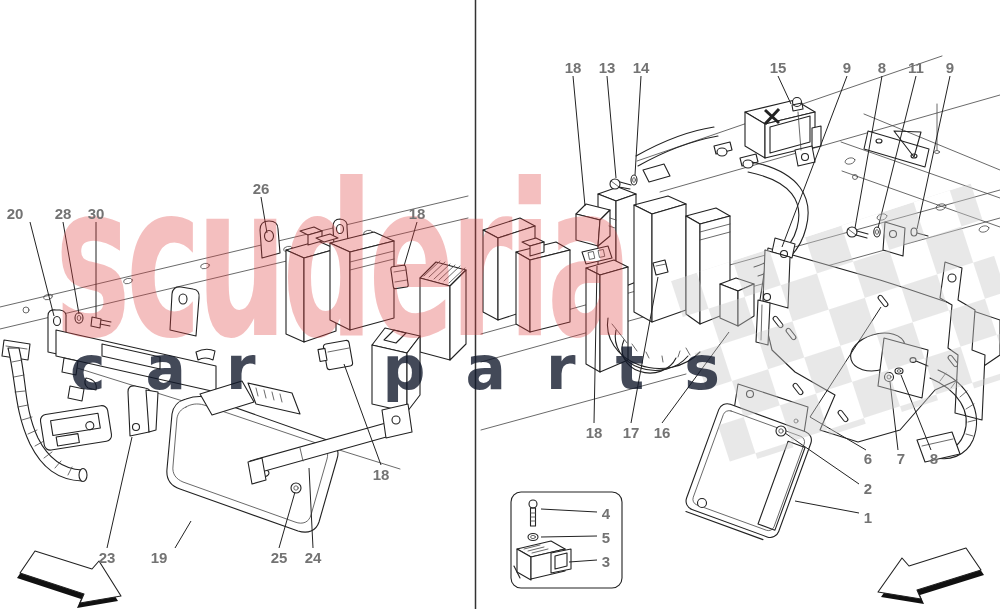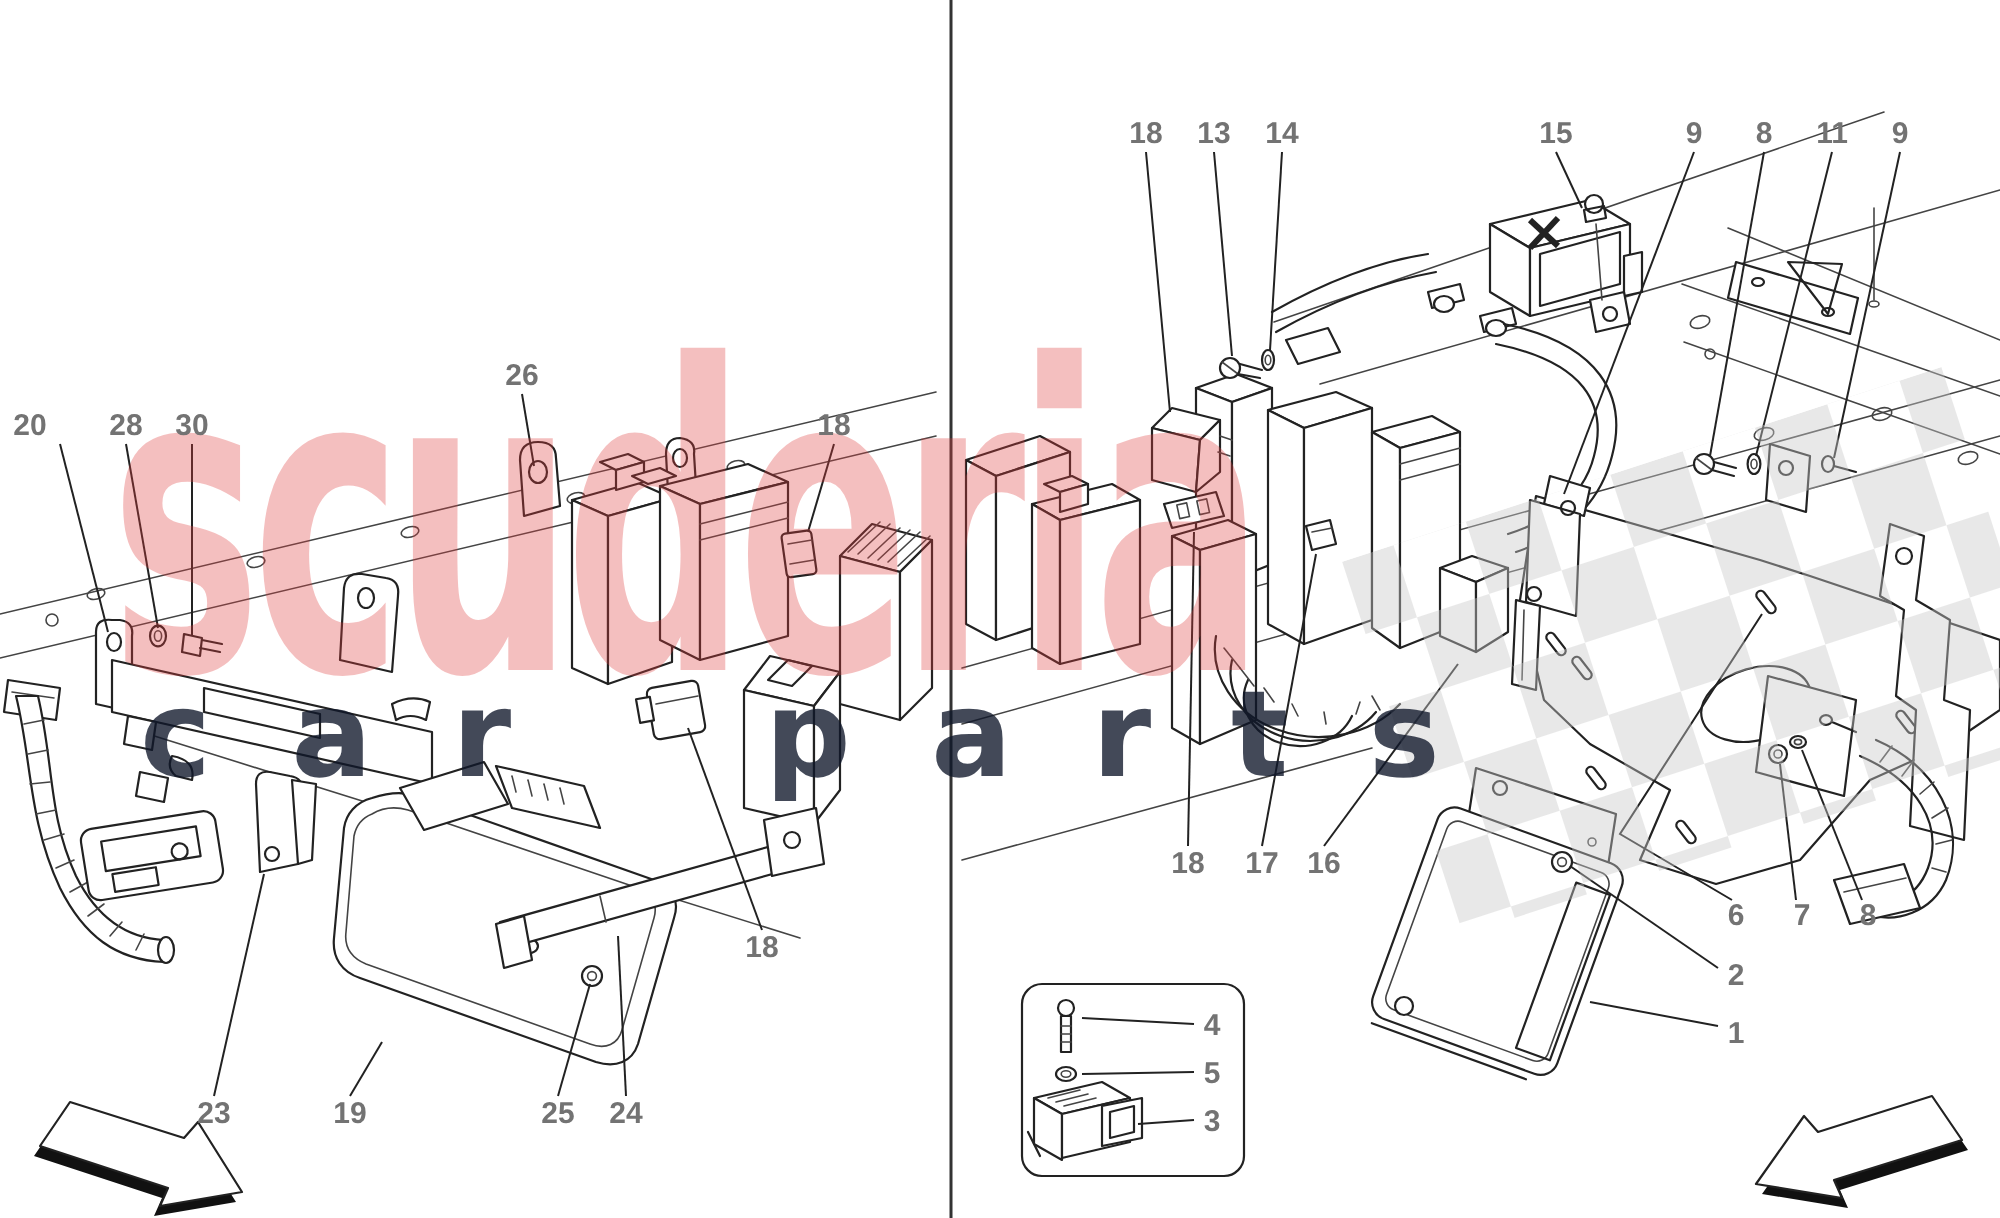--- a/index.html
+++ b/index.html
@@ -499,21 +499,21 @@
 
 <div class="wm-sub">car parts</div>
 <div class="wm-brand">scuderia</div>
 
 <span class="co" style="left:15px;top:213px">20</span>
 <span class="co" style="left:63px;top:213px">28</span>
 <span class="co" style="left:96px;top:213px">30</span>
 <span class="co" style="left:261px;top:188px">26</span>
 <span class="co" style="left:417px;top:213px">18</span>
 <span class="co" style="left:107px;top:557px">23</span>
-<span class="co" style="left:175px;top:557px">19</span>
+<span class="co" style="left:159px;top:557px">19</span>
 <span class="co" style="left:279px;top:557px">25</span>
 <span class="co" style="left:313px;top:557px">24</span>
 <span class="co" style="left:381px;top:474px">18</span>
 
 <span class="co" style="left:573px;top:67px">18</span>
 <span class="co" style="left:607px;top:67px">13</span>
 <span class="co" style="left:641px;top:67px">14</span>
 <span class="co" style="left:778px;top:67px">15</span>
 <span class="co" style="left:847px;top:67px">9</span>
 <span class="co" style="left:882px;top:67px">8</span>

